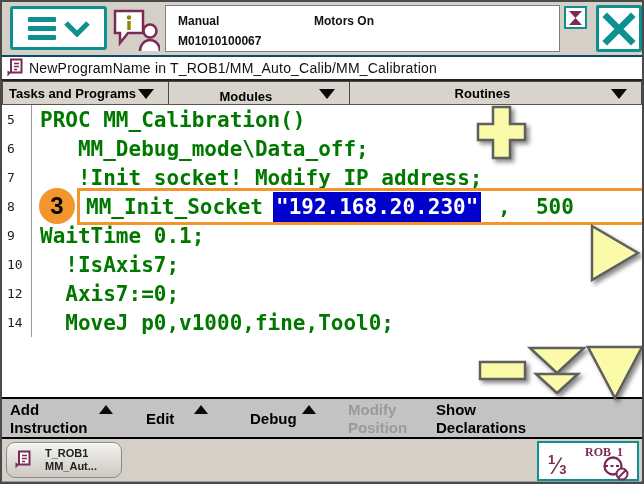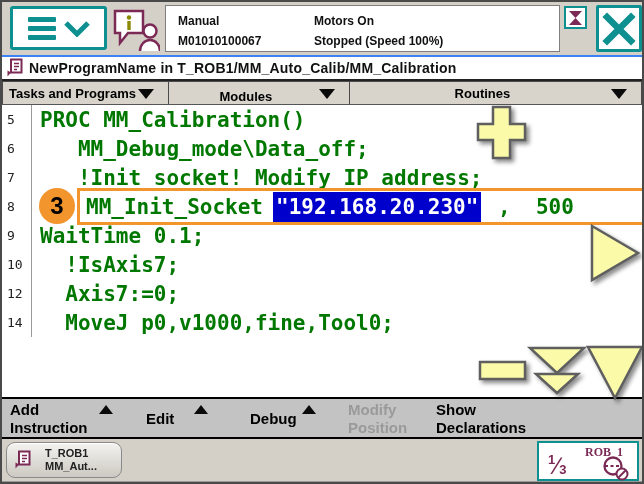--- a/index.html
+++ b/index.html
@@ -3,21 +3,21 @@
 <meta charset="utf-8">
 <style>
   * { margin:0; padding:0; box-sizing:border-box; }
   html,body { background:#888; }
   body { font-family:"Liberation Sans", sans-serif; }
   .screen { position:relative; width:644px; height:484px; background:#fff;
             border:2px solid #4a4a4a; overflow:hidden; }
 
   
   .topbar { position:absolute; left:0; top:0; width:100%; height:55px;
-            background:#d4d0c8; border-bottom:2px solid #3b82f6; }
+            background:#d4d0c8; border-bottom:2px solid #0c4a6e; }
   .menu-btn-main { position:absolute; left:8px; top:4px; width:97px; height:44px;
             background:#fff; border:3px solid #0e9090; border-radius:3px;
             display:flex; align-items:center; justify-content:center; gap:8px; }
   .hamb { display:flex; flex-direction:column; gap:4px; }
   .hamb i { display:block; width:28px; height:5px; background:#0e9090; border-radius:1px; }
   .statuspanel { position:absolute; left:163px; top:3px; width:395px; height:47px;
             background:#fff; border:1px solid #7f7f7f; font-weight:bold;
             font-size:12px; color:#111; }
   .statuspanel .col1 { position:absolute; left:12px; top:5px; line-height:20px; }
   .statuspanel .col2 { position:absolute; left:148px; top:5px; line-height:20px; }
@@ -26,21 +26,21 @@
             background:#fff; border:2px solid #0e9090; display:flex;
             align-items:center; justify-content:center; }
   .closebtn { position:absolute; left:594px; top:3px; width:46px; height:47px;
             background:#fff; border:3px solid #0e9090; border-radius:2px;
             display:flex; align-items:center; justify-content:center; }
 
   
   .crumbbar { position:absolute; left:0; top:55px; width:100%; height:24px;
             background:#fff; border-bottom:2px solid #222;
             display:flex; align-items:center; gap:6px; padding-left:4px; }
-  .crumbbar .txt { font-size:14px; font-weight:bold; color:#111; letter-spacing:.2px;text-align:right; }
+  .crumbbar .txt { font-size:14px; font-weight:normal; color:#111; letter-spacing:.2px;text-align:right; }
 
   
   .menubar { position:absolute; left:0; top:79px; width:100%; height:24px;
             background:#d4d0c8; display:flex; border-bottom:1px solid #555; }
   .menu-dd { position:relative; height:100%; background:#d8d4cc;
             border:1px solid #4a4a4a; border-bottom:none;
             display:flex; align-items:center; justify-content:center; cursor:default; }
   .menu-dd:nth-child(1){ width:168px; }
   .menu-dd:nth-child(2){ width:182px; border-left:none;align-items:flex-end; }
   .menu-dd:nth-child(3){ width:294px; border-left:none; }
@@ -133,21 +133,20 @@
       </svg>
     </span>
 
     <div class="statuspanel">
       <div class="col1">
         <div>Manual</div>
         <div>M01010100067</div>
       </div>
       <div class="col2">
         <div>Motors On</div>
-        <div>Stopped (Speed 100%)</div>
       </div>
     </div>
 
     <div class="busyicon">
       <svg width="15" height="16">
         <path d="M1,1 h13 l-6.5,7 z" fill="#7b2a56"></path>
         <path d="M1,15 h13 l-6.5,-7 z" fill="#7b2a56"></path>
       </svg>
     </div>
 

